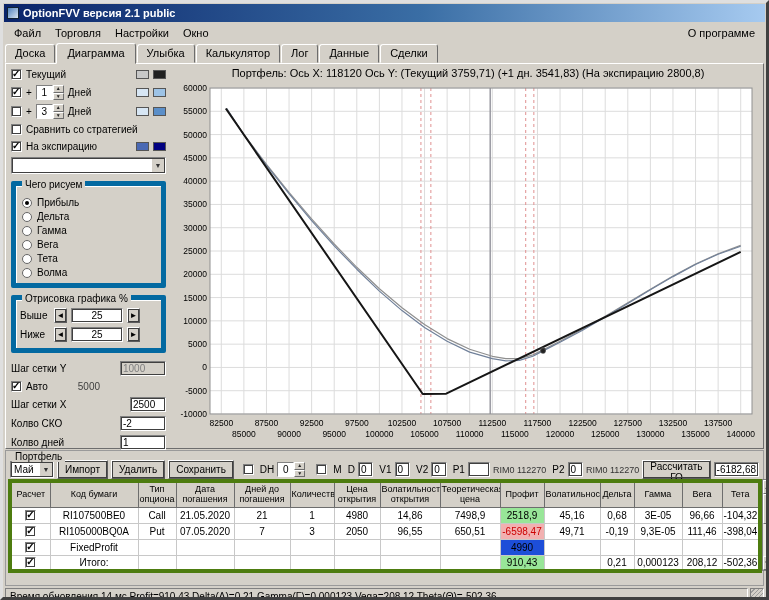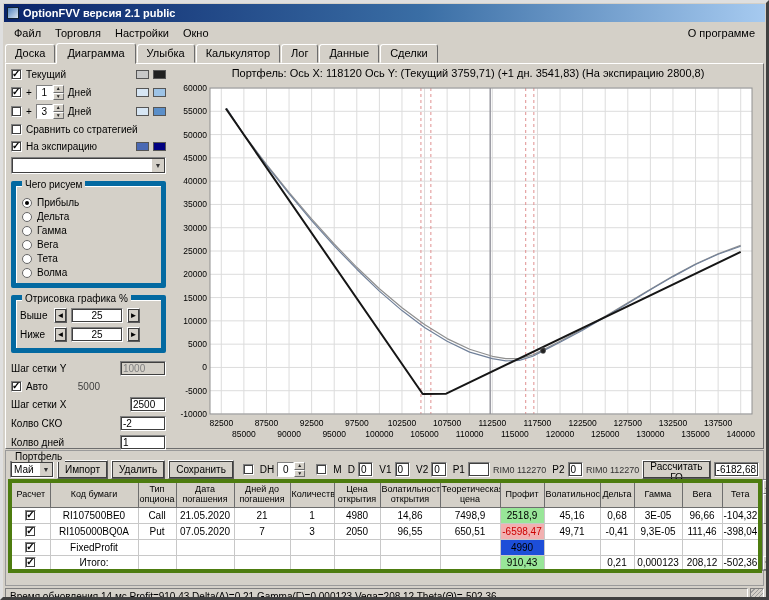--- a/index.html
+++ b/index.html
@@ -440,21 +440,21 @@
               <td>RI105000BQ0A</td>
               <td>Put</td>
               <td>07.05.2020</td>
               <td>7</td>
               <td>3</td>
               <td>2050</td>
               <td>96,55</td>
               <td>650,51</td>
               <td style="background: rgb(242, 176, 176); color: rgb(204, 0, 0);">-6598,47</td>
               <td>49,71</td>
-              <td>-0,41</td>
+              <td>-0,19</td>
               <td>9,3E-05</td>
               <td>111,46</td>
               <td>-398,04</td>
             </tr>
             <tr>
               <td><span class="cb on" style="vertical-align: middle;"></span></td>
               <td>FixedProfit</td>
               <td></td>
               <td></td>
               <td></td>

